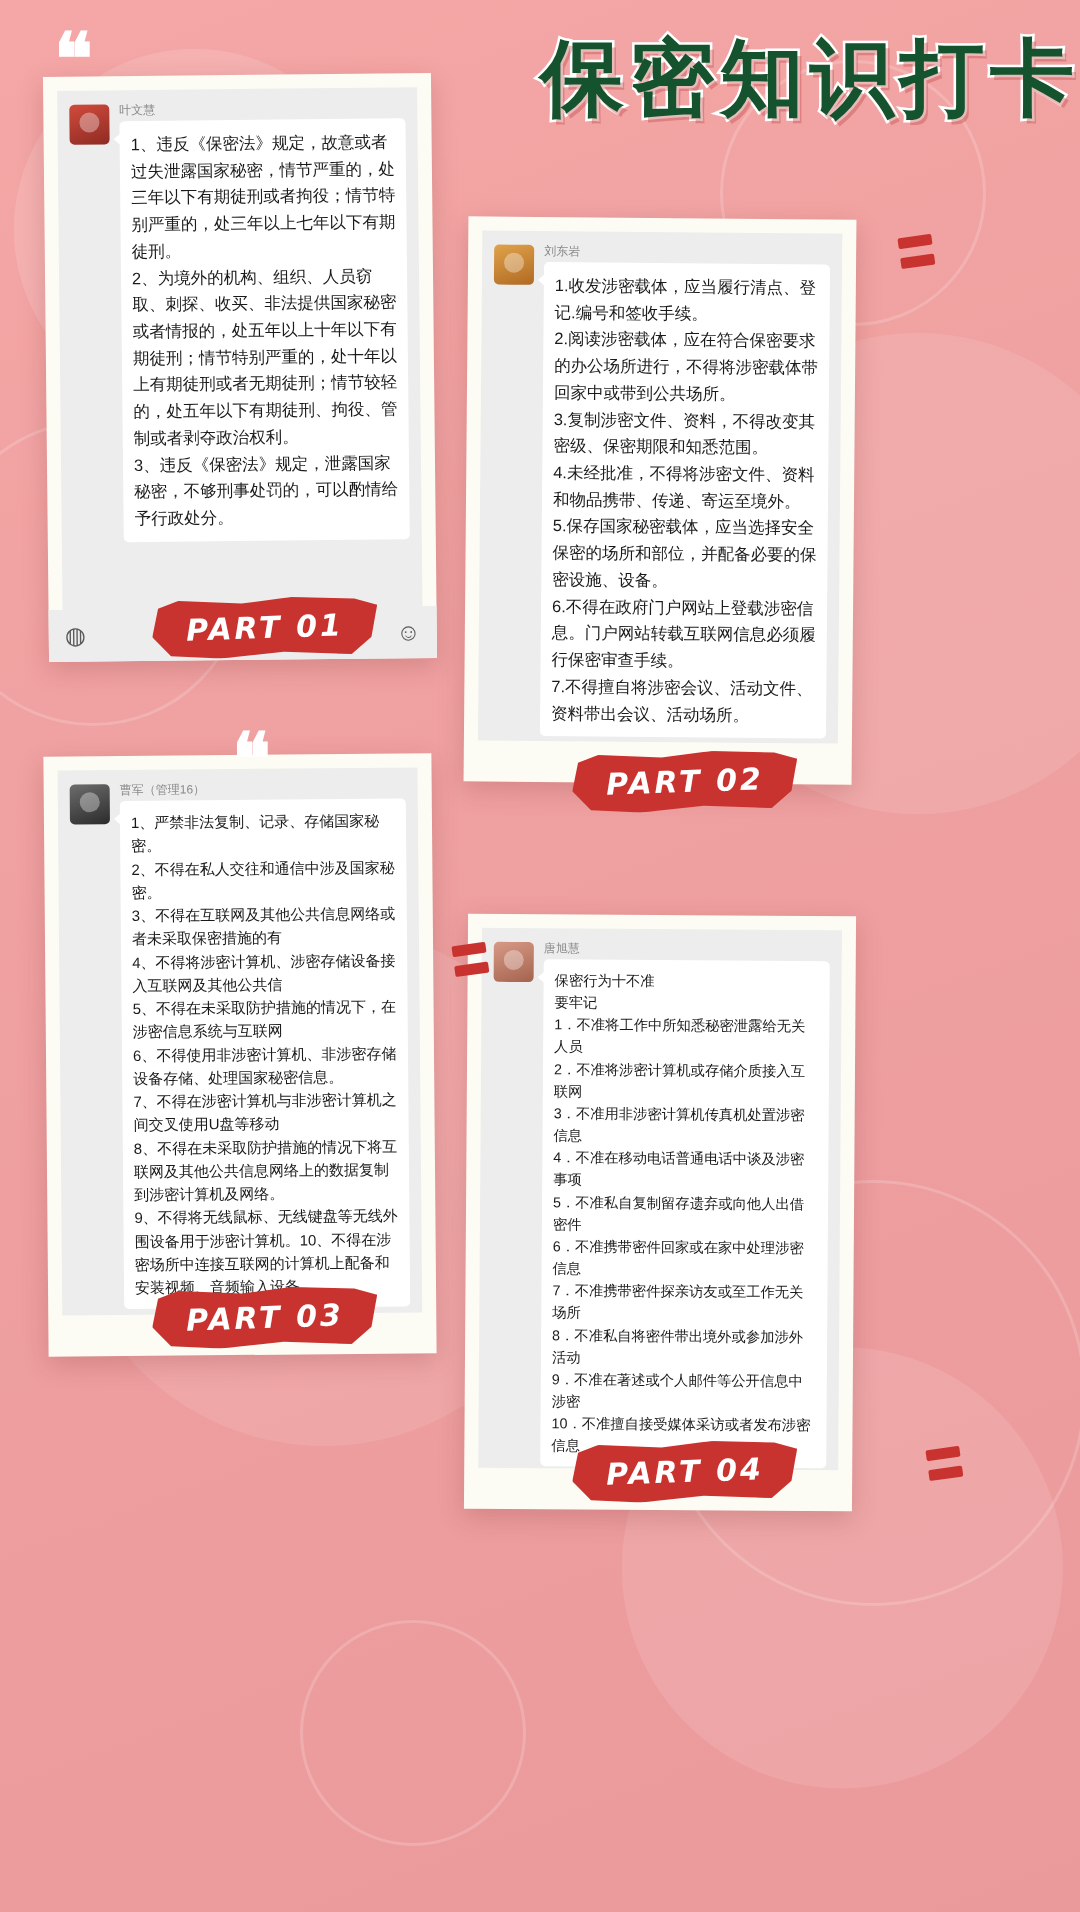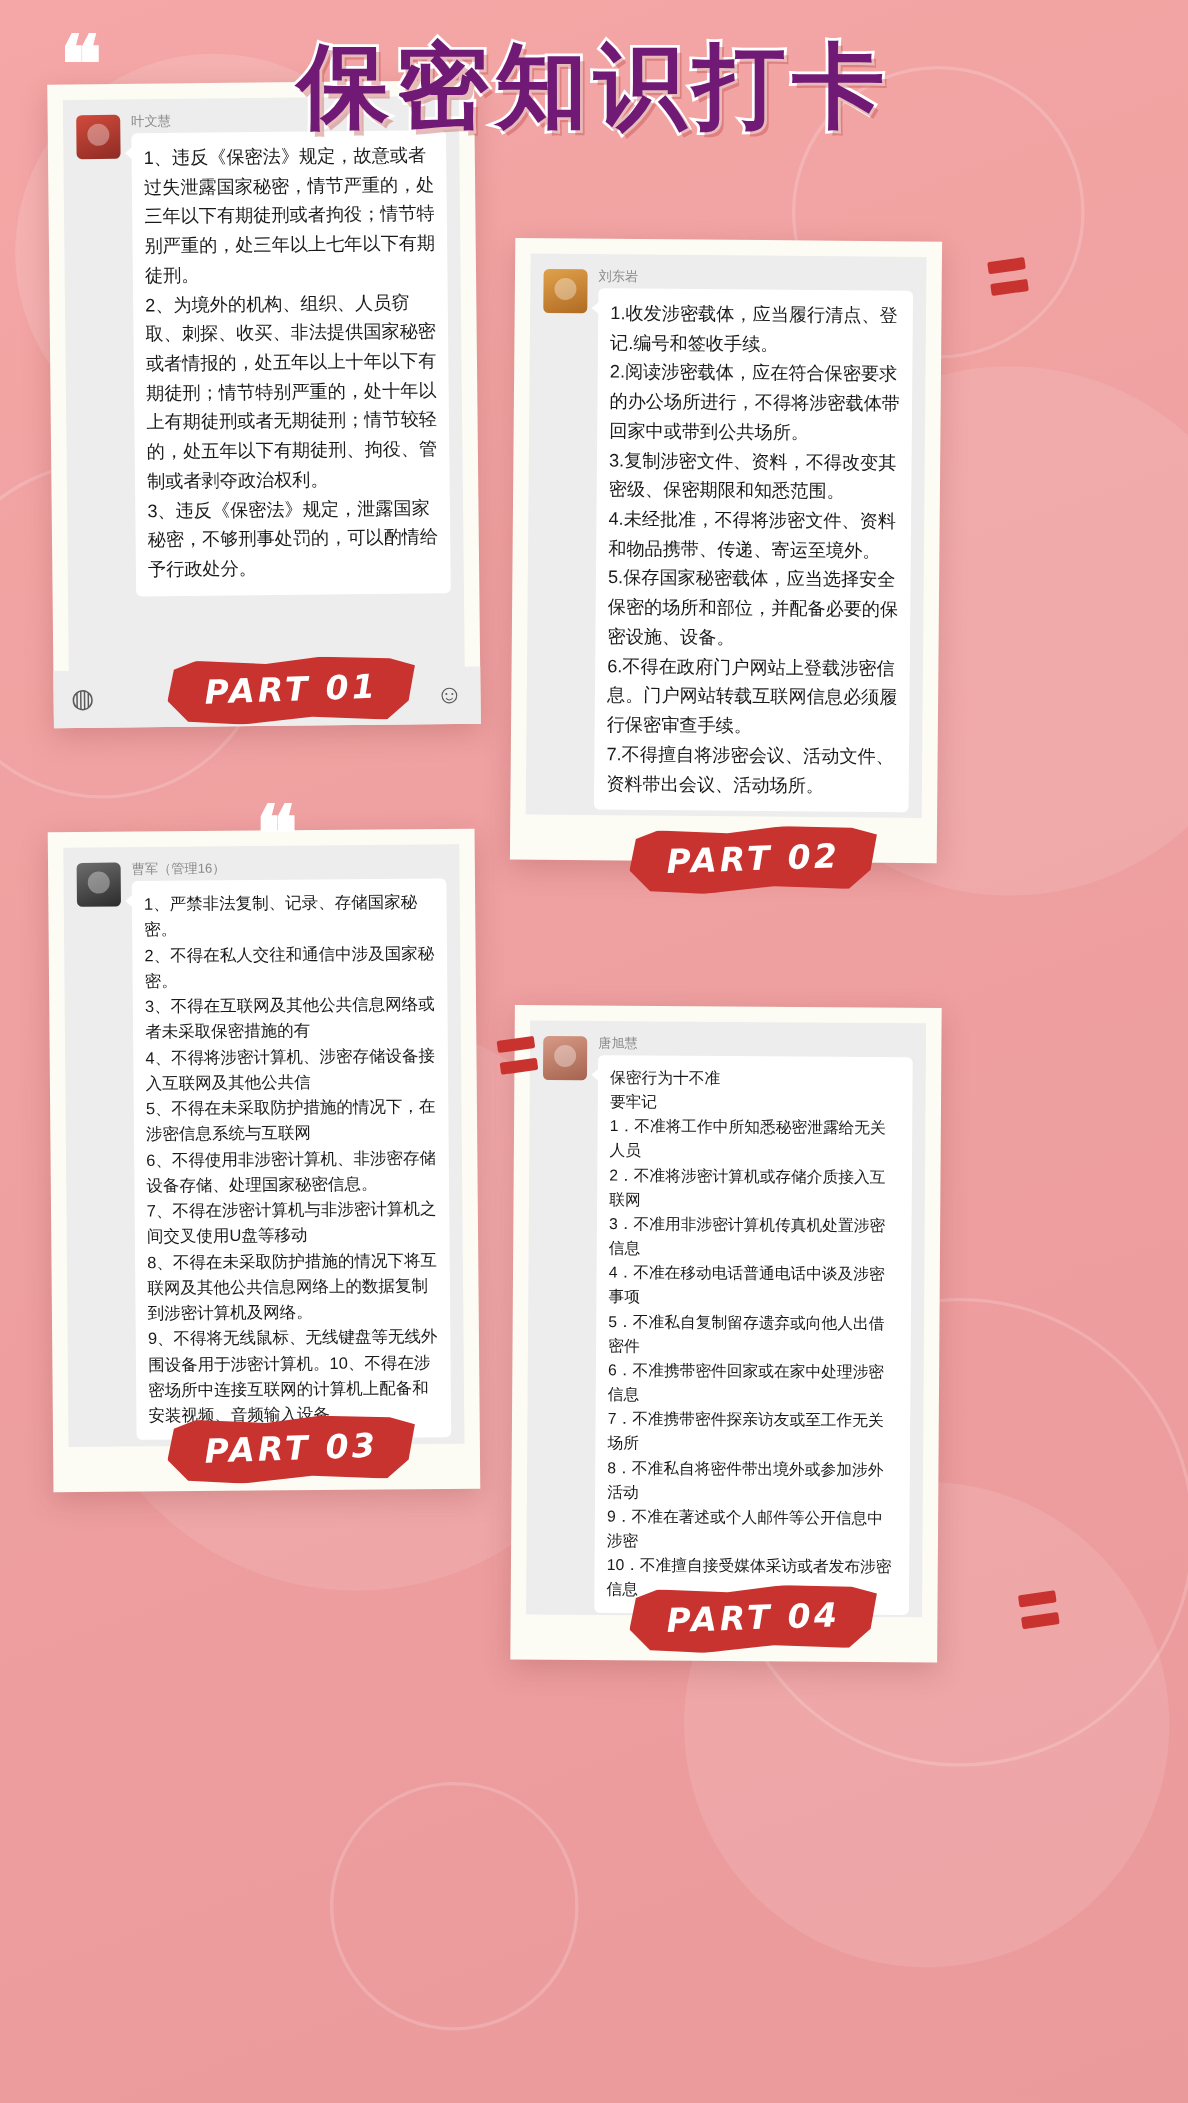--- a/index.html
+++ b/index.html
@@ -34,27 +34,27 @@
   .r1 { width: 300px; height: 300px; left: -60px; top: 420px; }
   .r2 { width: 420px; height: 420px; left: 660px; top: 1180px; }
   .r3 { width: 220px; height: 220px; left: 300px; top: 1620px; }
   .r4 { width: 260px; height: 260px; left: 720px; top: 60px; }
 
   
   .title {
     position: absolute;
     left: 0; right: 0;
     top: 22px;
-    text-align: center;
+    text-align: right;
     z-index: 30;
     font-family: "DejaVu Sans", sans-serif;
     font-weight: bold;
     font-size: 84px;
     letter-spacing: 6px;
-    color: #701a75;
+    color: #14532d;
     -webkit-text-stroke: 5px #ffffff;
     paint-order: stroke fill;
     text-shadow: 4px 5px 0 rgba(190,60,60,0.35);
   }
 
   
   .card {
     position: absolute;
     background: #fdfcf4;
     box-shadow: 0 8px 26px rgba(120,40,40,0.22);

